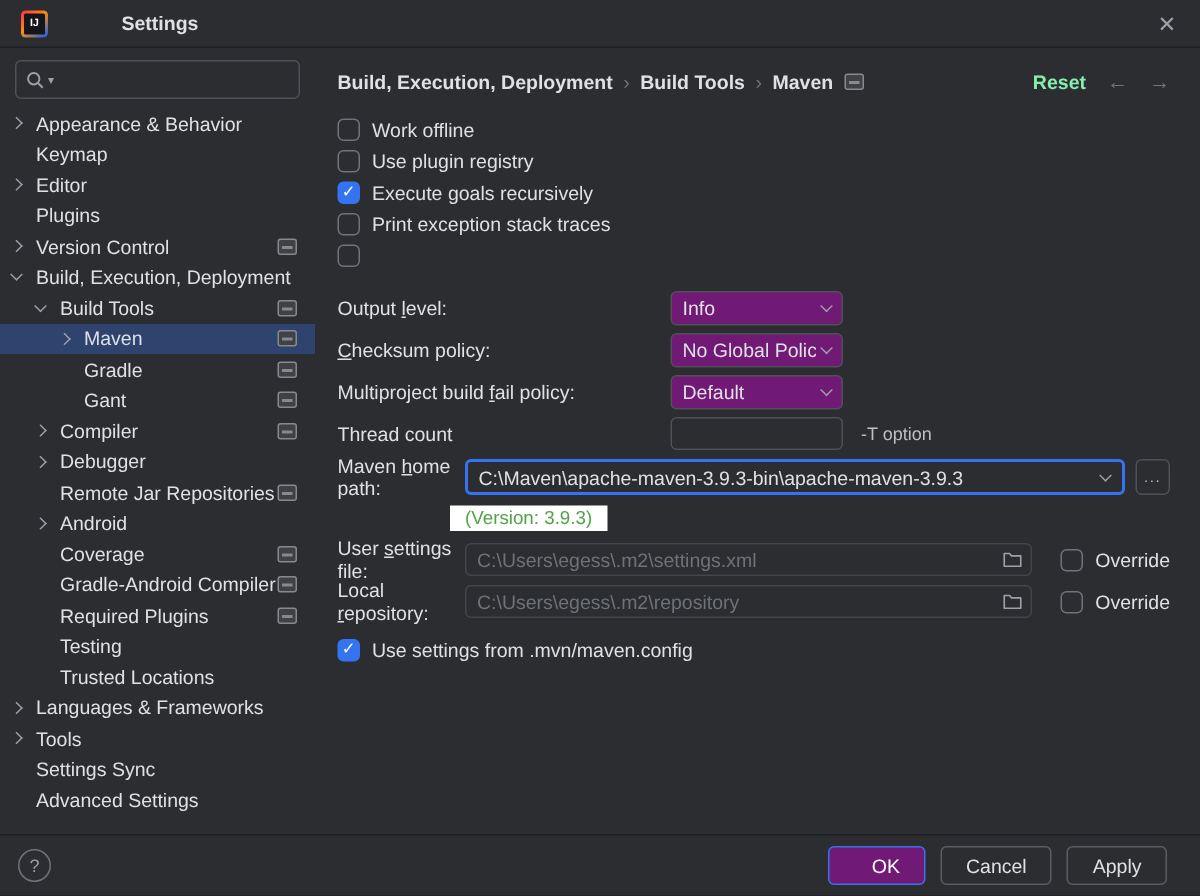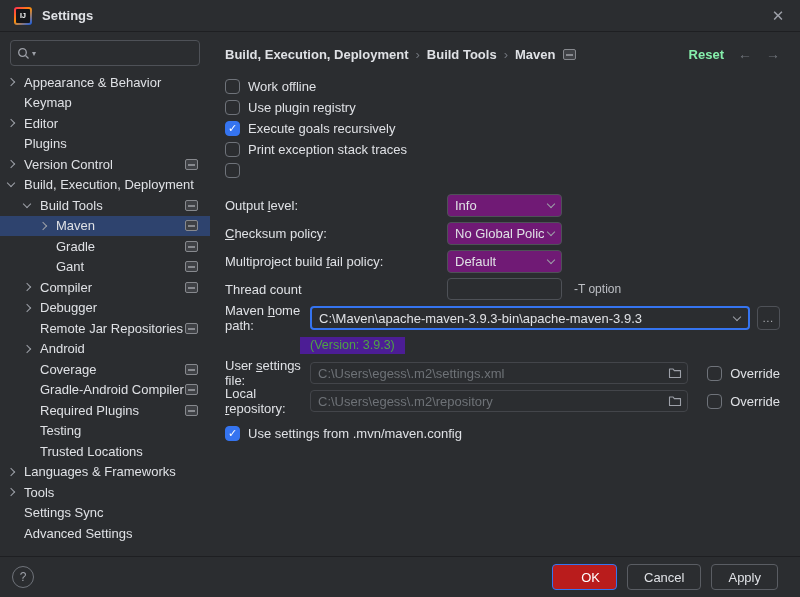--- a/index.html
+++ b/index.html
@@ -1,21 +1,21 @@
 <!DOCTYPE html>
 <html><head>
 <meta charset="utf-8">
 <style>
   * { margin:0; padding:0; box-sizing:border-box; }
   html,body { background:#1e1f22; }
   body { font-family:"Liberation Sans","DejaVu Sans",sans-serif; font-size:13px; color:#dfe1e5; }
   .window { position:relative; width:800px; height:597px; background:#2b2d30; overflow:hidden; }
 
   
-  .titlebar { height:32px; display:flex; align-items:center; padding:0 10px; border-bottom:1px solid #1e1f22; }
+  .titlebar { height:32px; display:flex; align-items:center; padding:0 10px; border-bottom:1px solid #1e1f22;gap:39px; }
   .app-logo { width:18px; height:18px; border-radius:3px; margin:0 10px 0 4px;
     background:linear-gradient(140deg,#fe2857 0%,#fe8e09 45%,#0a5cf5 100%);
     position:relative; }
   .app-logo::after { content:"IJ"; position:absolute; inset:2px; background:#15161a; color:#fff;
     font-size:7px; font-weight:bold; display:flex; align-items:center; justify-content:center; border-radius:1px; }
   .win-title { font-weight:600; }
   .close-btn { margin-left:auto; color:#9da0a8; font-size:15px; width:24px; height:24px;
     display:flex; align-items:center; justify-content:center; cursor:default; }
 
   
@@ -78,39 +78,39 @@
   .combo-editable { width:457px; height:24px; border:2px solid #3574f0; border-radius:4px;
     display:flex; align-items:center; background:#2b2d30; overflow:hidden; }
   .combo-editable input { flex:1; border:none; background:transparent; color:#dfe1e5;
     font:inherit; padding:0 7px; outline:none; }
   .combo-editable .chev-btn { width:22px; height:100%; display:flex; align-items:center; justify-content:center; }
   .more-btn { width:24px; height:24px; margin-left:7px; border:1px solid #4e5157; border-radius:4px;
     color:#bdbfc4; font-size:10px; letter-spacing:1px; display:flex; align-items:center; justify-content:center;
     background:#2b2d30; }
 
   .version-row { height:20px; display:flex; align-items:center; margin:2px 0 4px 75px; }
-  .version-hl { background:#4c1d95; color:#4fa345; padding:1px 10px 2px 10px; font-size:12.5px; }
+  .version-hl { background:#ffffff; color:#4fa345; padding:1px 10px 2px 10px; font-size:12.5px; }
 
   .path-field { width:421px; height:22px; border:1px solid #43454a; border-radius:4px;
     display:flex; align-items:center; background:#2b2d30; padding:0 5px 0 0; }
   .path-field input { flex:1; border:none; background:transparent; color:#6e7277; font:inherit;
     padding:0 7px; outline:none; }
   .override-wrap { margin-left:19px; }
 
   .final-cb { margin-top:8px; }
 
   
   .footer { position:absolute; left:0; right:0; bottom:0; height:41px; border-top:1px solid #1e1f22;
     display:flex; align-items:center; padding:0 22px 0 12px; background:#2b2d30; }
   .help-btn { width:22px; height:22px; border:1px solid #6f737a; border-radius:50%; color:#9da0a8;
     display:flex; align-items:center; justify-content:center; font-size:12px; }
   .btns { margin-left:auto; display:flex; gap:10px; }
   .btn { height:26px; min-width:54px; padding:0 16px; border-radius:4px; border:1px solid #5a5d63;
     background:transparent; color:#dfe1e5; font:inherit; display:flex; align-items:center; justify-content:center; }
-  .btn.primary { background:#b91c1c; border-color:#3574f0; color:#fff;padding-left:28px; }
+  .btn.primary { background:#701a75; border-color:#3574f0; color:#fff;padding-left:28px; }
 
   svg { display:block; }
 </style>
 </head>
 <body>
 
 <div class="window">
 
   <div class="titlebar">
     <span class="app-logo"></span>

